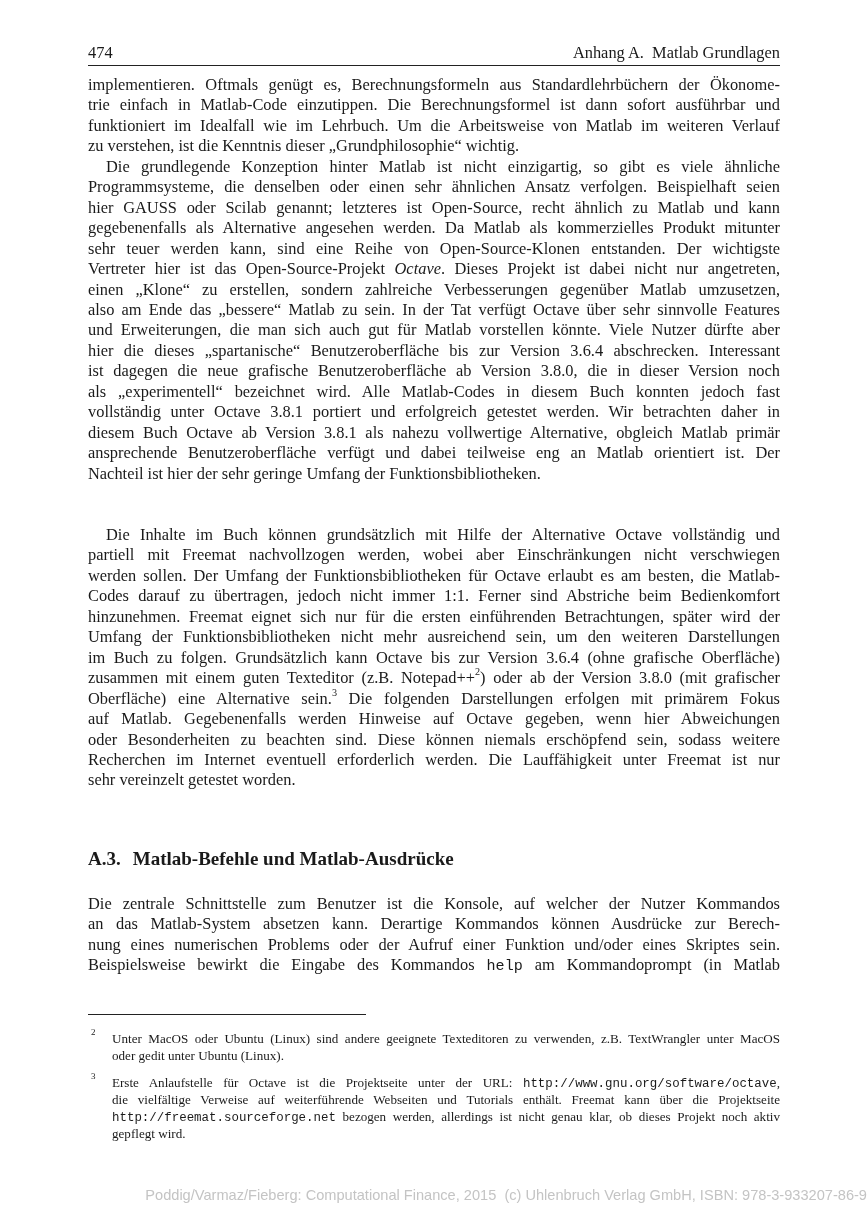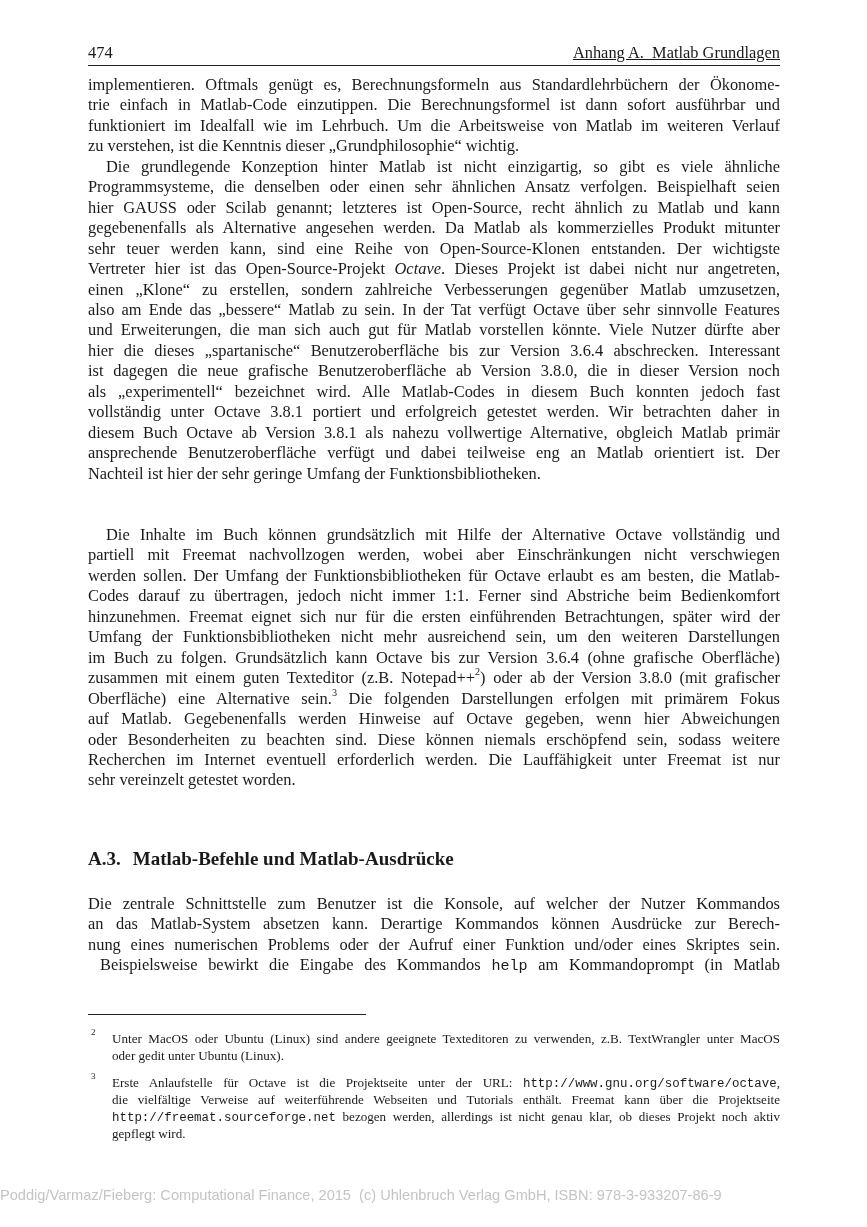--- a/index.html
+++ b/index.html
@@ -2,21 +2,21 @@
 <html><head>
 <meta charset="utf-8">
 <style>
   html, body { margin: 0; padding: 0; background: #ffffff; }
   body { width: 867px; height: 1227px; position: relative; overflow: hidden;
          font-family: "Liberation Serif", "DejaVu Serif", serif; color: #1a1a1a; }
   .page { position: absolute; left: 0; top: 0; width: 737px; height: 1227px; }
   .running-head { position: absolute; left: 88px; top: 42px; width: 692px; height: 22px;
                   font-size: 16.4px; line-height: 22px; }
   .running-head .num { position: absolute; left: 0; top: 0; }
-  .running-head .title { position: absolute; right: 0; top: 0; text-decoration: underline; }
+  .running-head .title { position: absolute; right: 0; top: 0; }
   .head-rule { position: absolute; left: 88px; top: 65px; width: 692px; height: 1px; background: #222; }
 
   .body-block { position: absolute; left: 88px; width: 692px; font-size: 16.4px; }
   .line { height: 20.46px; line-height: 20.46px; white-space: nowrap;
           text-align: justify; text-align-last: justify; overflow: visible; }
   .line.last { text-align-last: left; }
   .line.indent { padding-left: 18px; }
   .mono { font-family: "Liberation Mono", "DejaVu Sans Mono", monospace; font-size: 0.92em; }
   sup { font-size: 0.62em; line-height: 0; position: relative; top: -0.15em; vertical-align: super; }
   em { }
@@ -26,21 +26,21 @@
   .section-heading .sec-num { margin-right: 12px; }
 
   .fn-rule { position: absolute; left: 88px; top: 1014px; width: 278px; height: 1px; background: #222; }
   .footnote { position: absolute; left: 88px; width: 692px; font-size: 13.1px; }
   .footnote .mark { position: absolute; left: 3px; top: -3px; font-size: 9px; }
   .footnote .fn-text { position: absolute; left: 24px; width: 668px; }
   .fn-line { height: 17px; line-height: 17px; white-space: nowrap; text-align: justify; text-align-last: justify; }
   .fn-line.last { text-align-last: left; }
   .footnote .mono { font-size: 0.95em; }
 
-  .watermark { position: absolute; left: 0; top: 1187px; width: 867px; text-align: left;
+  .watermark { position: absolute; left: 0; top: 1187px; width: 867px; text-align: right;
                font-family: "Liberation Sans", "DejaVu Sans", sans-serif; font-size: 14.6px; color: #c4c4c4; }
 </style>
 </head>
 <body>
 
 <div class="page">
 
   <div class="running-head">
     <span class="num">474</span>
     <span class="title" style="white-space:pre">Anhang A.  Matlab Grundlagen</span>
@@ -90,21 +90,21 @@
   </div>
 
   <div class="section-heading">
     <span class="sec-num">A.3.</span><span>Matlab-Befehle und Matlab-Ausdrücke</span>
   </div>
 
   <div class="body-block" style="top:894px">
     <div class="line">Die zentrale Schnittstelle zum Benutzer ist die Konsole, auf welcher der Nutzer Kommandos</div>
     <div class="line">an das Matlab-System absetzen kann. Derartige Kommandos können Ausdrücke zur Berech-</div>
     <div class="line">nung eines numerischen Problems oder der Aufruf einer Funktion und/oder eines Skriptes sein.</div>
-    <div class="line" style="text-align: left; word-spacing: 0.0015625px; margin-left: 12px;"><span>Beispielsweise bewirkt die Eingabe des Kommandos </span><span class="mono">help</span><span> am Kommandoprompt (in Matlab</span></div>
+    <div class="line" style="text-align: left; word-spacing: 0.0015625px;"><span>Beispielsweise bewirkt die Eingabe des Kommandos </span><span class="mono">help</span><span> am Kommandoprompt (in Matlab</span></div>
   </div>
 
   <div class="fn-rule"></div>
 
   <div class="footnote" style="top:1030px">
     <span class="mark">2</span>
     <div class="fn-text">
       <div class="fn-line">Unter MacOS oder Ubuntu (Linux) sind andere geeignete Texteditoren zu verwenden, z.B. TextWrangler unter MacOS</div>
       <div class="fn-line last">oder gedit unter Ubuntu (Linux).</div>
     </div>

